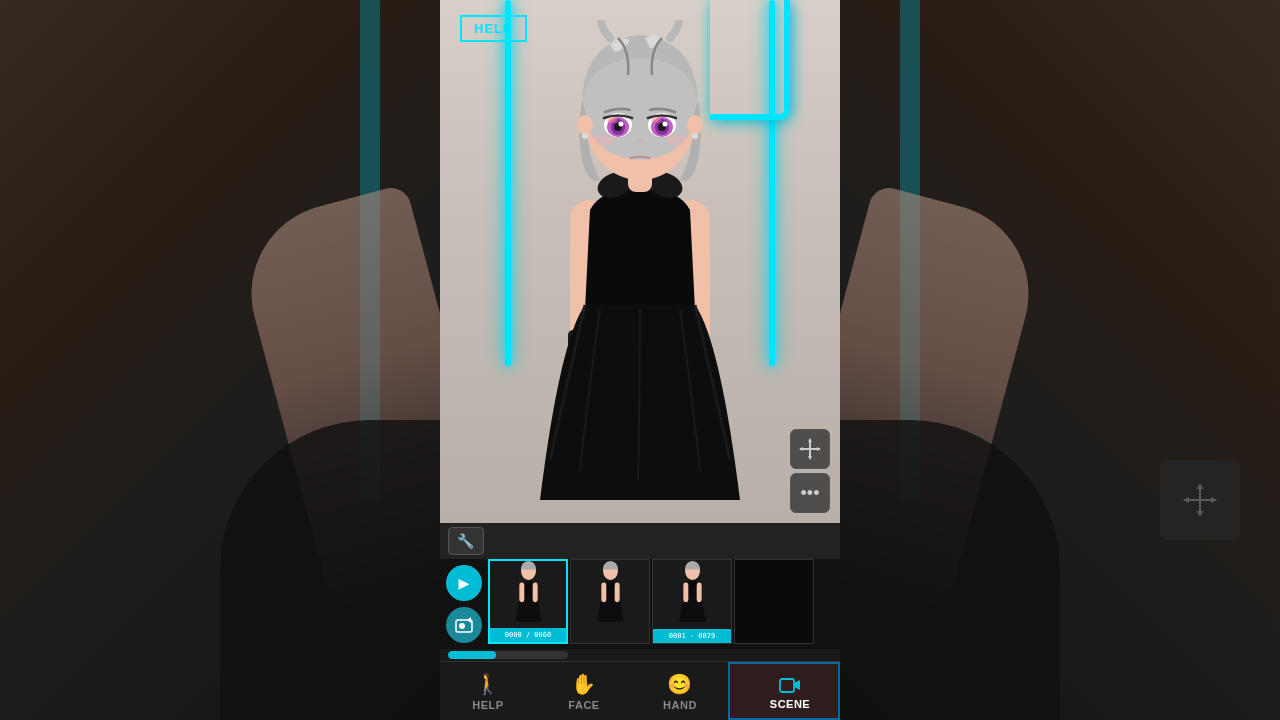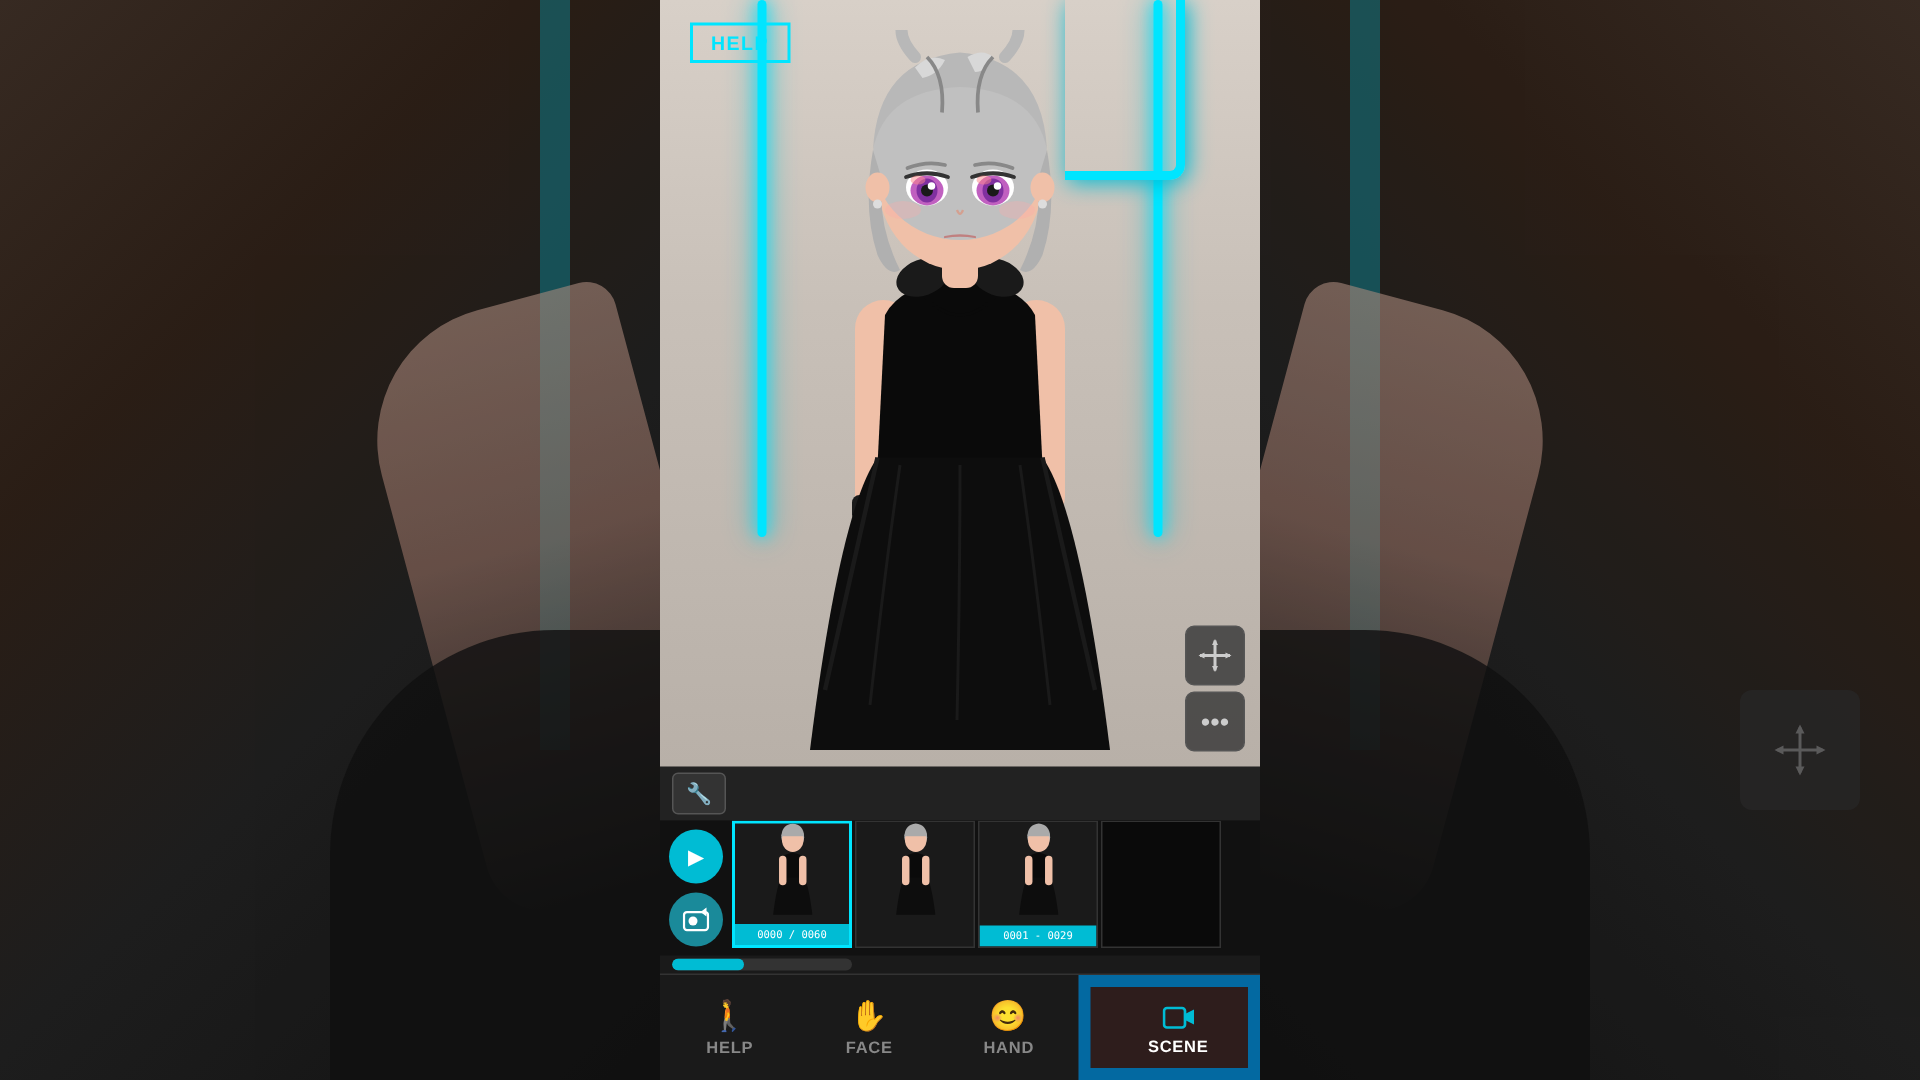--- a/index.html
+++ b/index.html
@@ -321,21 +321,21 @@
       cursor: pointer;
       color: #888;
       font-size: 11px;
       font-weight: bold;
       letter-spacing: 0.5px;
       gap: 3px;
       border: none;
       background: transparent;
     }
     .nav-tab.active-scene {
-      border: 8px solid #0369a1;
+      border: 2px solid #0369a1;
       color: #fff;
       background: rgba(229,57,53,0.1);
       padding-left: 16px;
     }
     .nav-tab-icon {
       font-size: 20px;
       color: #aaa;
     }
     .nav-tab.active-scene .nav-tab-icon {
       color: #00bcd4;

